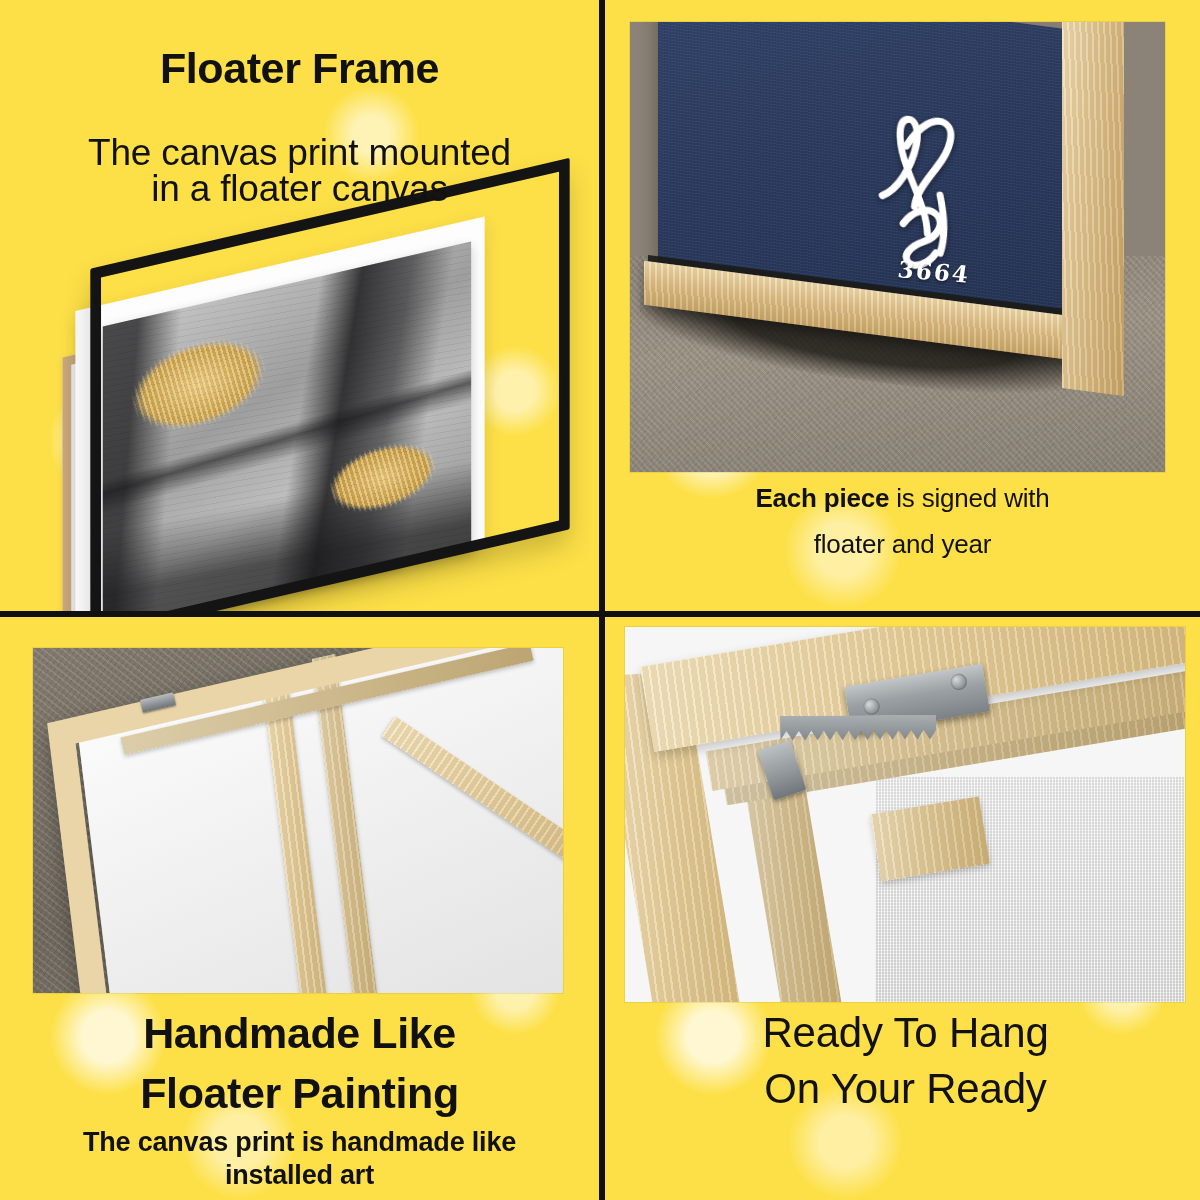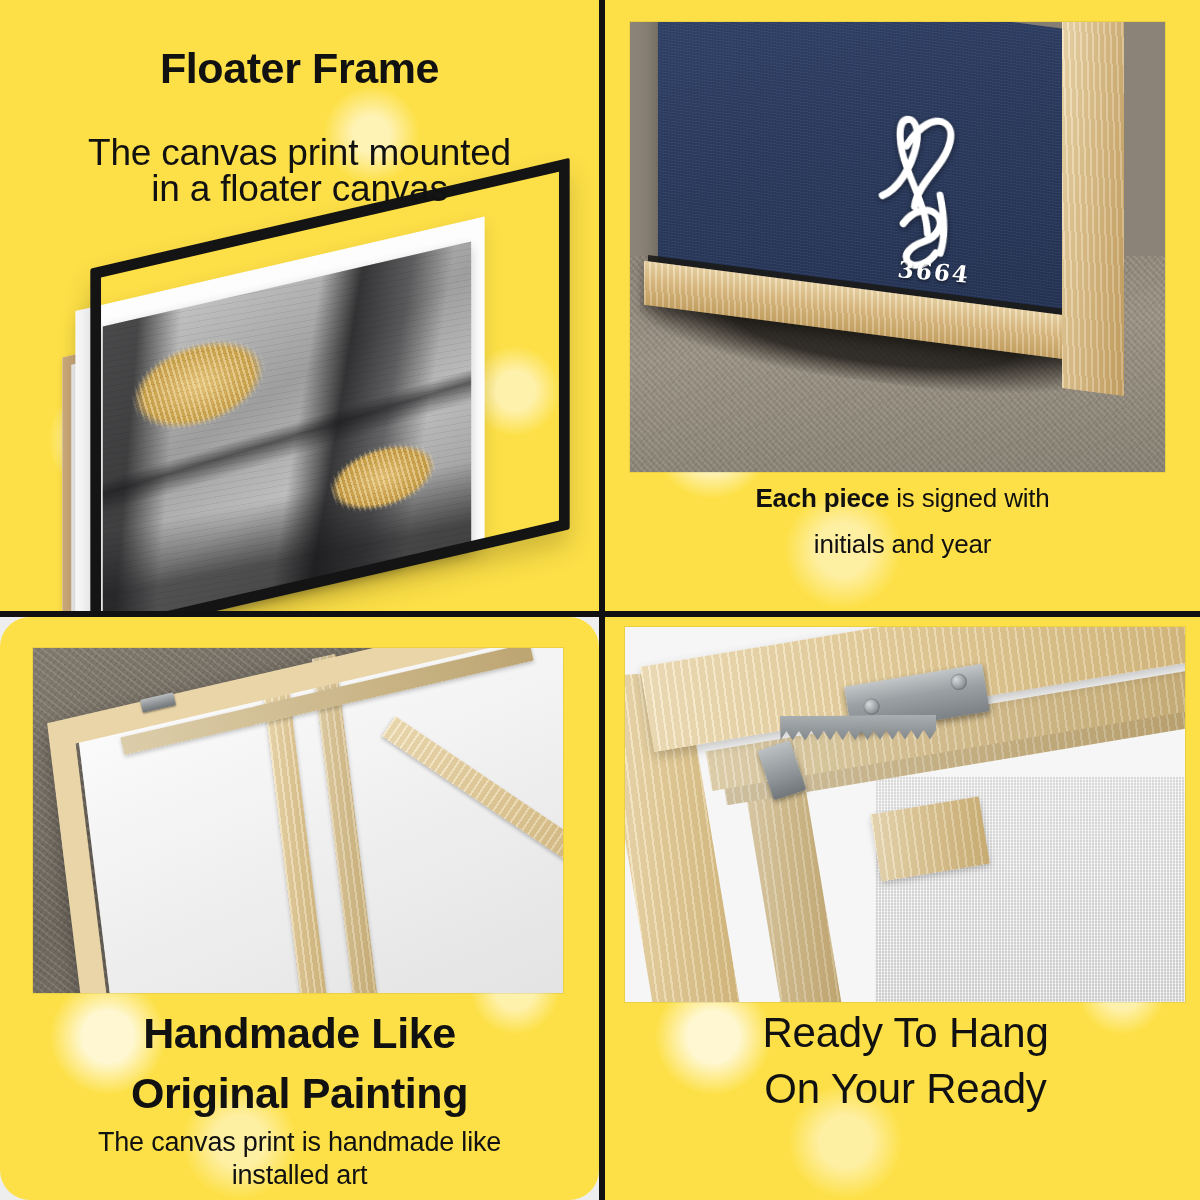--- a/index.html
+++ b/index.html
@@ -40,21 +40,21 @@
   }
 
   
   .panel {
     position: absolute;
     overflow: hidden;
     background: #fde047;
   }
   .panel-tl { left: 0;    top: 0;    width: 599px; height: 611px; }
   .panel-tr { left: 605px; top: 0;    width: 595px; height: 611px; }
-  .panel-bl { left: 0;    top: 617px; width: 599px; height: 583px; border-radius: 30px; }
+  .panel-bl { left: 0;    top: 617px; width: 599px; height: 583px; }
   .panel-br { left: 605px; top: 617px; width: 595px; height: 583px; padding-left: 6px; }
 
   
   .panel::after {
     content: "";
     position: absolute;
     inset: 0;
     pointer-events: none;
     background:
       radial-gradient(circle at 18% 72%, rgba(255,255,255,.75) 0 4%, rgba(0,0,0,0) 9%),
@@ -84,21 +84,21 @@
     font-weight: 400;
     letter-spacing: -0.2px;
   }
   .sub-lg {
     font-size: 37px;
     font-weight: 400;
     letter-spacing: -0.2px;
   }
   .sub-md {
     font-size: 27px;
-    font-weight: 400;
+    font-weight: 700;
     letter-spacing: -0.2px;
   }
   .mixed {
     font-size: 26px;
     font-weight: 400;
     letter-spacing: -0.2px;
   }
   .mixed b { font-weight: 700; }
 
   
@@ -469,21 +469,21 @@
         <div class="tr-wood-right-tex"></div>
       </div>
 
       <div class="tr-floor-shadow"></div>
     </div>
 
     <div class="txt-block mixed" style="top:484px">
       <b>Each piece</b><span> is signed with</span>
     </div>
 
-    <div class="txt-block mixed" style="top:530px">initials and year</div>
+    <div class="txt-block mixed" style="top:530px">floater and year</div>
   </div>
 
   <div class="panel panel-bl">
 
     <div class="photo bl-photo">
       <div class="bl-floor">
         <div class="bl-floor-tex"></div>
       </div>
 
       <div class="bl-canvas-back"></div>
@@ -501,21 +501,21 @@
       <div class="bl-outer"></div>
 
       <div class="bl-bar" style="left:84px;top:42px;width:420px;height:18px;transform:rotate(-13deg);filter:brightness(.9);"></div>
 
       <div class="bl-staple" style="left:108px;top:48px;transform:rotate(-13deg);"></div>
 
     </div>
 
     <div class="txt-block title-lg" style="top:392px">Handmade Like</div>
 
-    <div class="txt-block title-lg" style="top:452px">Original Painting</div>
+    <div class="txt-block title-lg" style="top:452px">Floater Painting</div>
 
     <div class="txt-block sub-md" style="top:510px">The canvas print is handmade like</div>
 
     <div class="txt-block sub-md" style="top:543px">installed art</div>
   </div>
 
   <div class="panel panel-br">
 
     <div class="photo br-photo">
       <div class="br-bg"></div>

